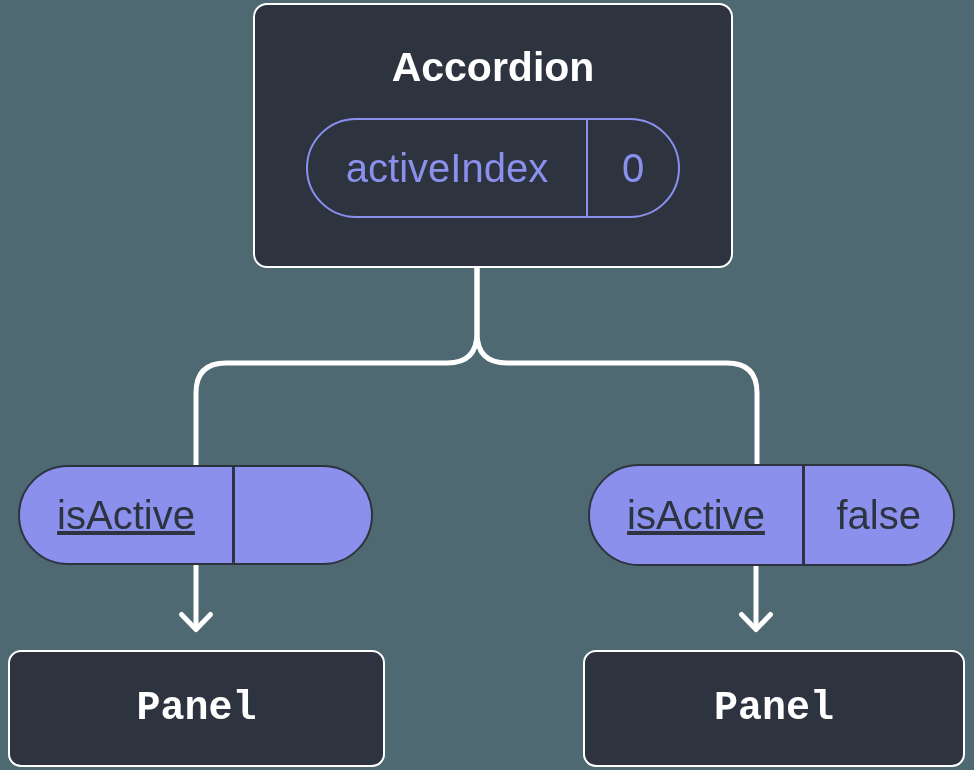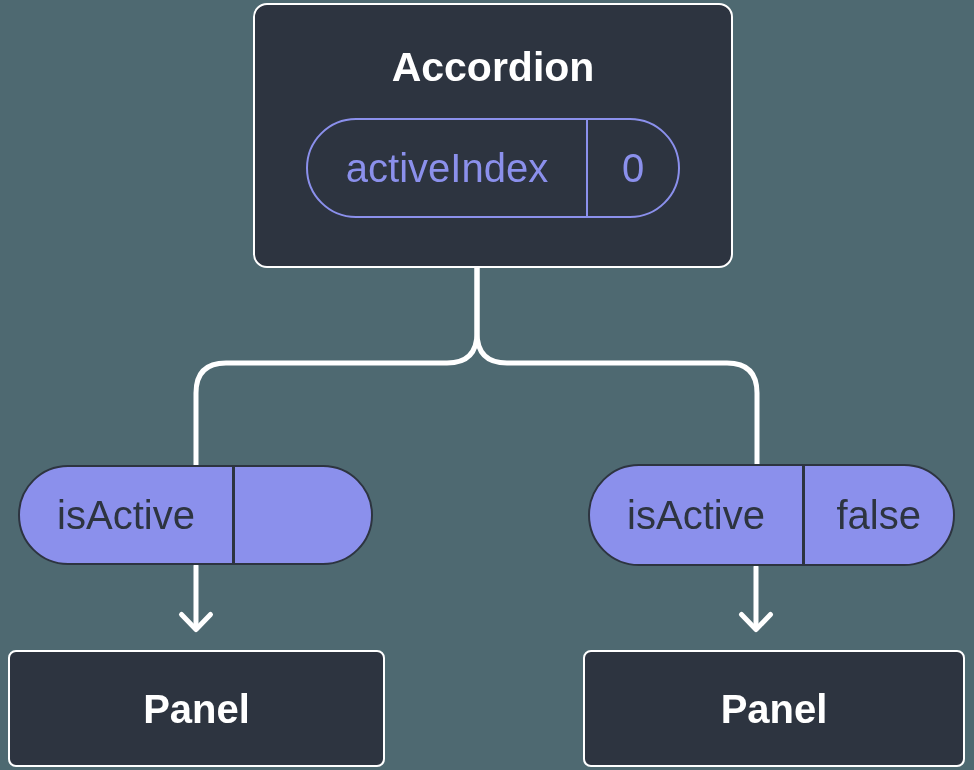--- a/index.html
+++ b/index.html
@@ -71,41 +71,42 @@
   .state-pill .cell-value { flex: 1; }
   .state-pill .pill-divider {
     width: 2px;
     background: var(--accent, #8b90ec);
   }
   .prop-pill {
     background: var(--accent, #8b90ec);
     border: 2.5px solid var(--dark, #2d3440);
     color: var(--dark, #2d3440);
   }
-  .prop-pill .cell-label { width: 212px; }
+  .prop-pill .cell-label { width: 212px; text-decoration: underline; }
   .prop-pill .cell-value { flex: 1; }
   .prop-pill .pill-divider {
     width: 2.5px;
     background: var(--dark, #2d3440);
   }
   .prop-left {
     left: 18px; top: 465px;
     width: 355px; height: 100px;
     border-radius: 50px;
   }
   .prop-right {
     left: 588px; top: 464px;
     width: 367px; height: 102px;
     border-radius: 51px;
   }
   .panel-node {
-    border-radius: 8px;
+    border-radius: 13px;
     display: flex;
     align-items: center;
     justify-content: center;
+    font-family: Liberation Mono, monospace;
   }
   .panel-node .node-title {
     color: var(--light-text, #ffffff);
     font-size: 40px;
     font-weight: 600;
     line-height: 1;
   }
   .panel-left  { left: 8px;   top: 650px; width: 377px; height: 117px; }
   .panel-right { left: 583px; top: 650px; width: 382px; height: 117px; }
 </style>

